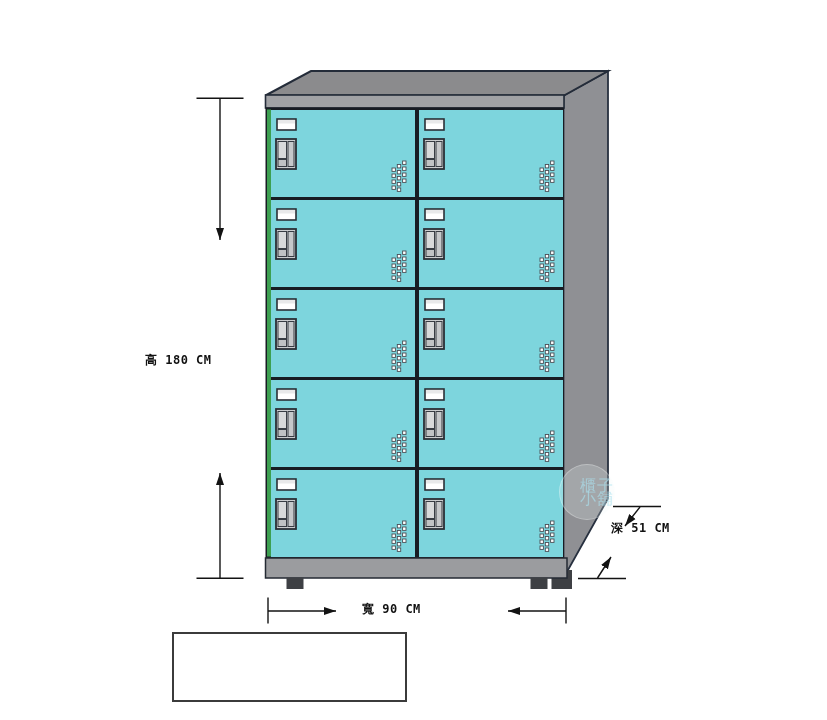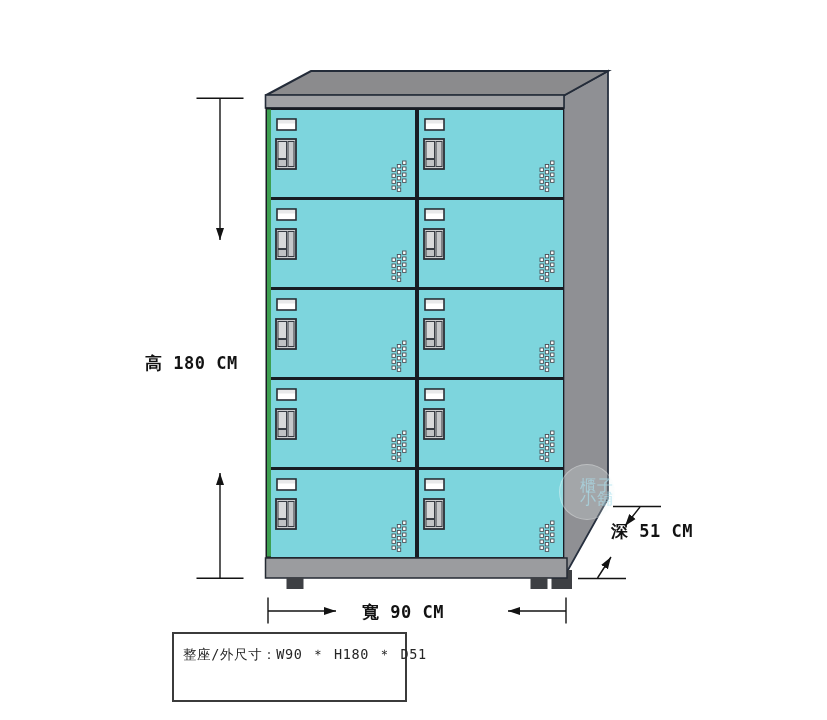--- a/index.html
+++ b/index.html
@@ -4,21 +4,21 @@
 <style>
   html,body{margin:0;padding:0;background:#fff;}
   .canvas{
     position:relative;width:827px;height:720px;background:#ffffff;
     font-family:"Liberation Sans",sans-serif;overflow:hidden;
   }
   .title{position:absolute;left:122px;top:22px;white-space:nowrap;color:#E7211A;}
   .title .main{font-size:27px;font-weight:bold;letter-spacing:2px;}
   .title .sub{font-size:16px;font-weight:bold;letter-spacing:1px;margin-left:4px;}
   .dim-label{
-    position:absolute;color:#121212;font-weight:bold;font-size:17px;
+    position:absolute;color:#121212;font-weight:bold;font-size:12px;
     font-family:"DejaVu Sans Mono","DejaVu Sans",sans-serif;
     letter-spacing:0.5px;white-space:nowrap;
   }
   .dim-height{left:145px;top:352px;}
   .dim-width{left:362px;top:601px;width:110px;text-align:left;}
   .dim-depth{left:611px;top:520px;text-align:center;}
   .spec-box{
     position:absolute;left:172px;top:632px;width:235px;height:70px;
     border:2px solid #3b3b3b;background:#ffffff;box-sizing:border-box;
     padding:7px 0 0 9px;
@@ -131,16 +131,15 @@
     <div>櫃子</div>
     <div>小舖</div>
   </div>
 
 
   <div class="dim-label dim-height">高 180 CM</div>
   <div class="dim-label dim-width">寬 90 CM</div>
   <div class="dim-label dim-depth">深 51 CM</div>
 
   <div class="spec-box">
-    <div>整座/外尺寸：W90 ＊ H180 ＊ D51</div>
   </div>
 
 </div>
 
 </body></html>

